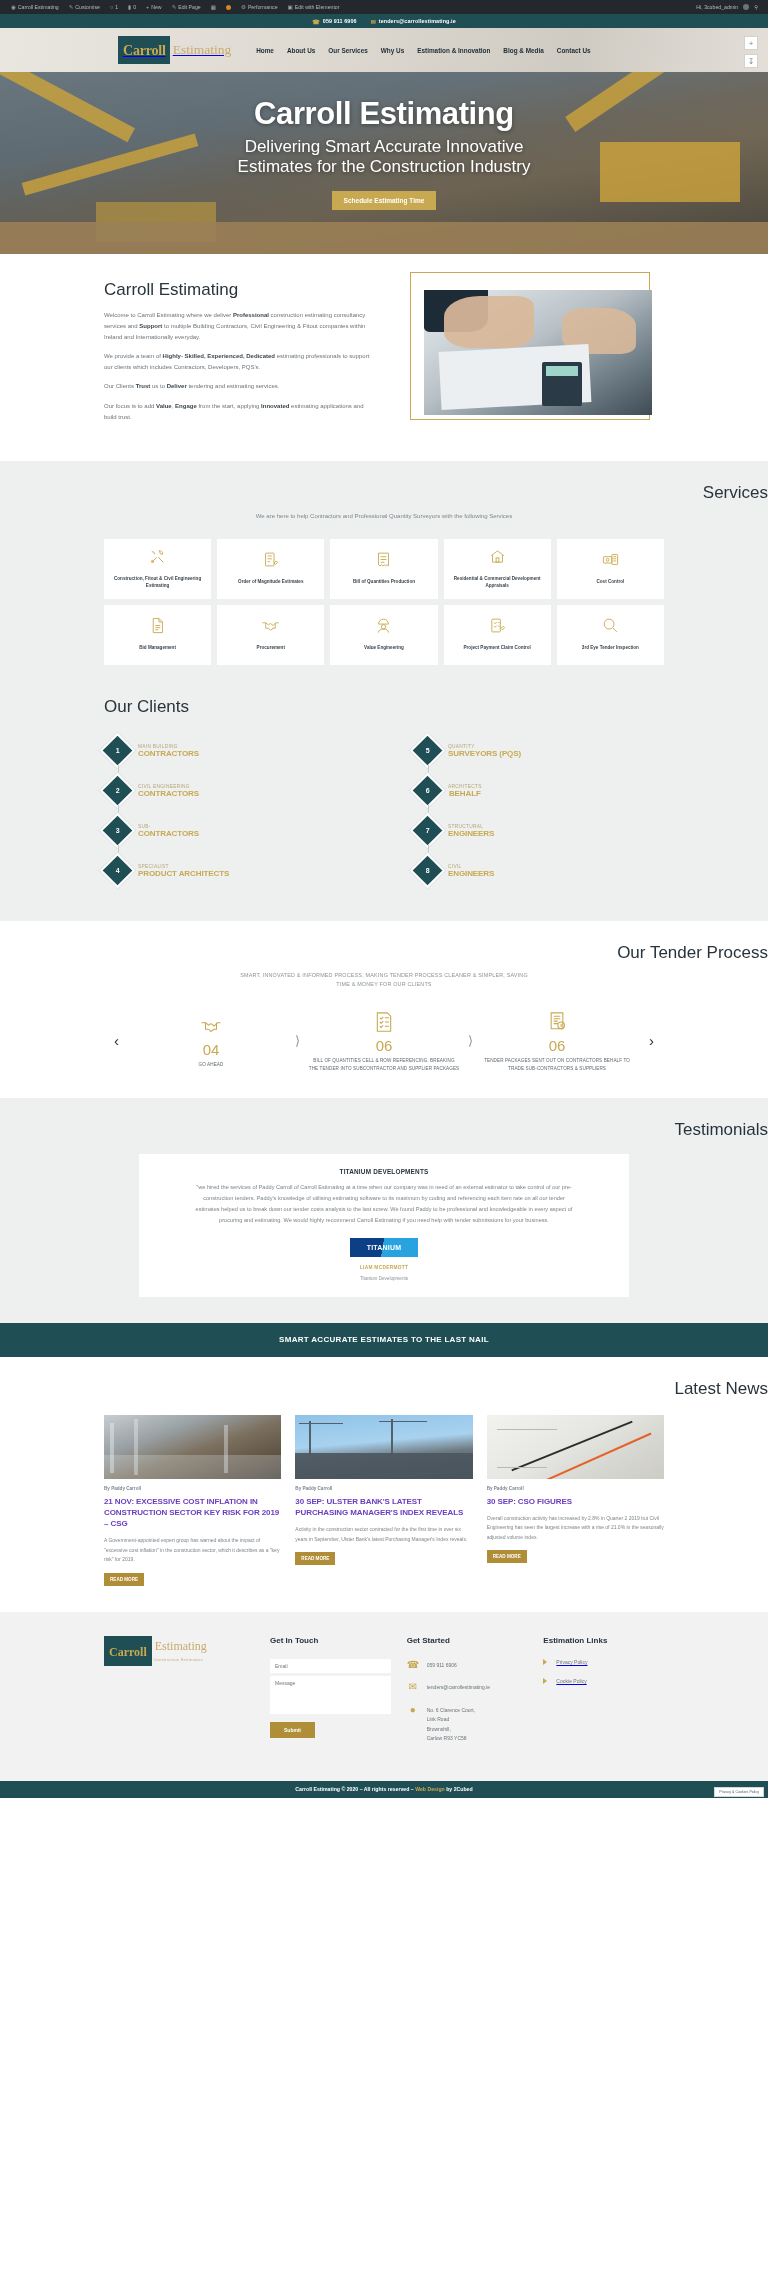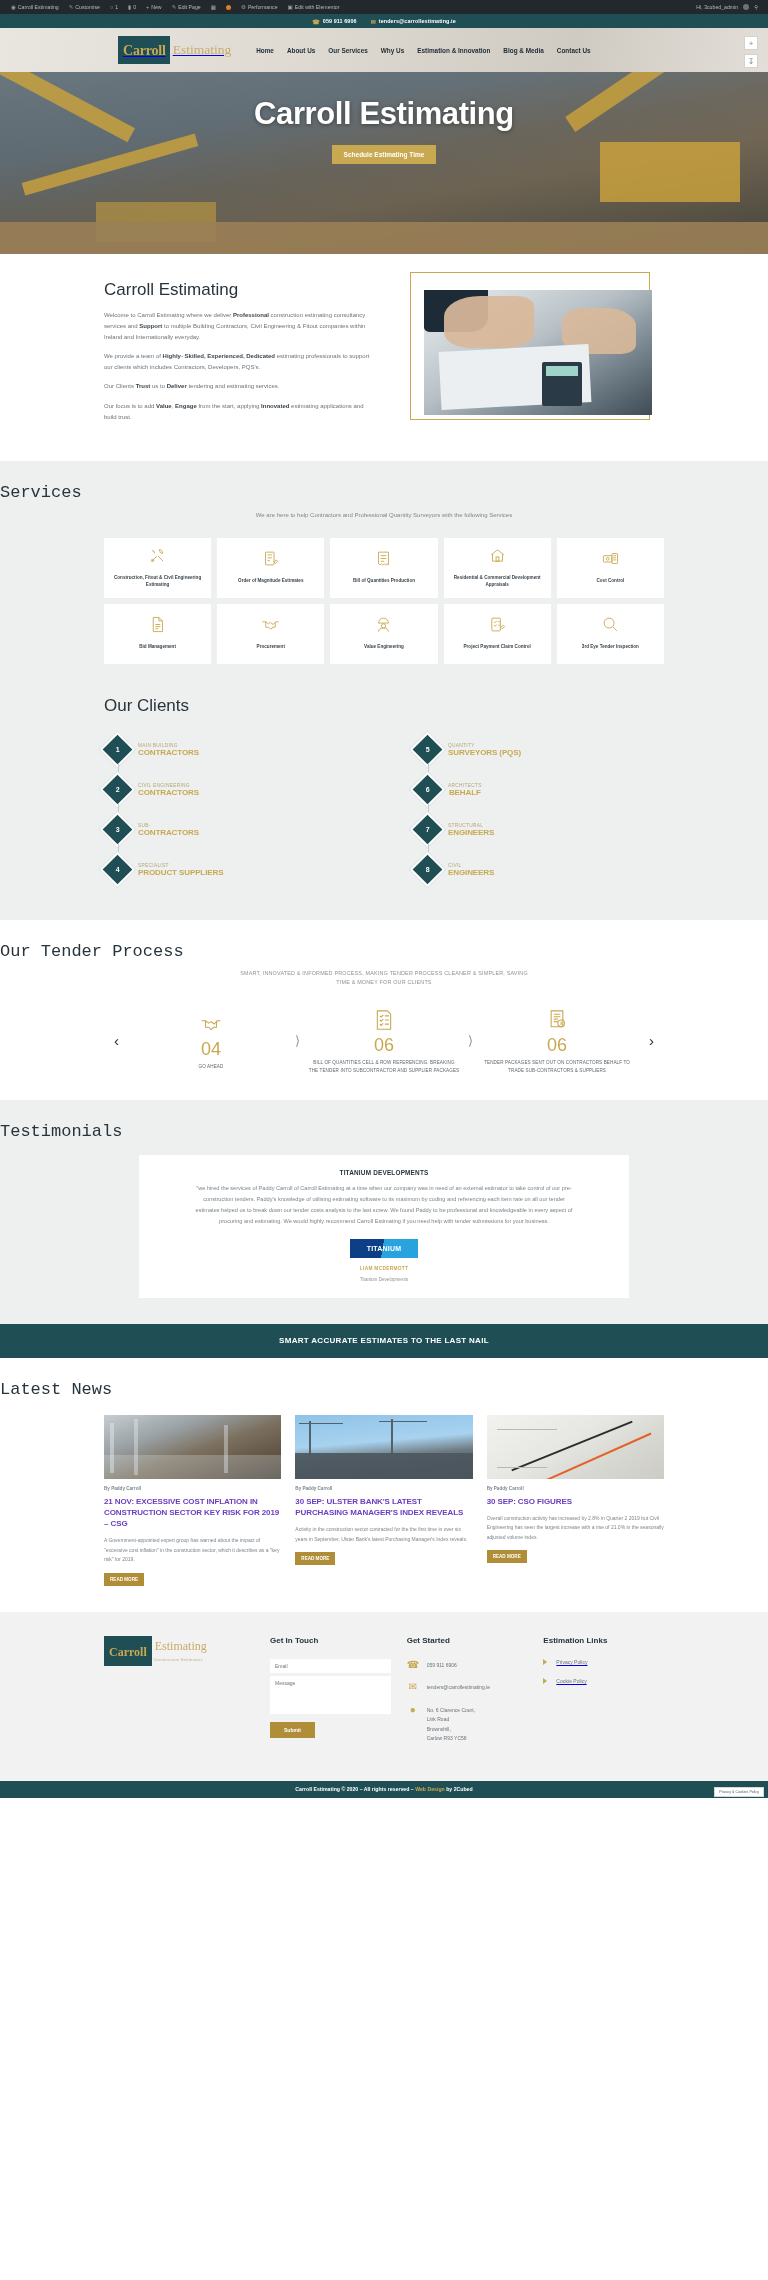--- a/index.html
+++ b/index.html
@@ -86,21 +86,21 @@
   }
   .photo-paper { position: absolute; left: 16px; top: 58px; width: 150px; height: 58px; background: #eceff1; transform: rotate(-3deg); }
   .photo-calc { position: absolute; left: 118px; top: 72px; width: 40px; height: 44px; background: #2a3a46; border-radius: 2px; }
   .photo-calc .scr { position:absolute; left:4px; top:4px; right:4px; height:10px; background:#9fd5c8;}
   .photo-hand { position: absolute; left: 20px; top: 6px; width: 90px; height: 52px; background: #d9b99a; border-radius: 40% 20% 30% 30%; opacity: .92; }
   .photo-hand2 { position: absolute; left: 138px; top: 18px; width: 74px; height: 46px; background: #d9b99a; border-radius: 30% 40% 20% 35%; opacity: .9; }
   .photo-sleeve { position: absolute; left: 0px; top: -4px; width: 64px; height: 46px; background: #1d2b36; border-radius: 0 0 30% 10%; }
 
   
   .services { background: #eef0f0; padding: 22px 0 28px; }
-  .sec-title { text-align: left; font-size: 17px; font-weight: normal; color: #28343c; font-family: Liberation Mono, monospace; }
+  .sec-title { text-align: right; font-size: 17px; font-weight: normal; color: #28343c; }
   .sec-sub { text-align: center; font-size: 6px; color: #7d868d; line-height: 1.7; margin-top: 8px; }
   .svc-grid { width: 560px; margin: 18px auto 0; display: grid; grid-template-columns: repeat(5, 1fr); gap: 6px; }
   .svc-card {
     background: #fff; height: 60px; display: flex; flex-direction: column;
     align-items: center; justify-content: center; padding: 4px 6px; text-align: center;
   }
   .svc-icon { color: #c8a951; margin-bottom: 7px; }
   .svc-label { font-size: 4.6px; color: #3c464d; line-height: 1.5; font-weight: bold; }
 
   
@@ -123,21 +123,21 @@
   .client-text .kicker { font-size: 4.8px; color: #b7a478; letter-spacing: .3px; text-transform: uppercase; }
   .client-text .main { font-size: 8px; color: #c8a951; font-weight: bold; letter-spacing: -.1px; text-align: center; }
 
   
   .tender { background: #fff; padding: 22px 0 26px; }
   .tender .sec-sub { font-size: 5.4px; letter-spacing: .2px; color: #8b9398; }
   .tender-row { width: 560px; margin: 20px auto 0; display: flex; align-items: center; justify-content: center; gap: 0; }
   .t-arrow { font-size: 15px; color: #1f2a31; padding: 0 10px; cursor: pointer; }
   .t-step { flex: 1; text-align: center; padding: 0 6px; }
   .t-icon { color: #c8a951; height: 26px; display: flex; align-items: center; justify-content: center; }
-  .t-num { font-size: 18px; color: #c8a951; margin-top: 2px; }
+  .t-num { font-size: 15px; color: #c8a951; margin-top: 2px; }
   .t-txt { font-size: 4.6px; color: #5f686e; line-height: 1.6; margin-top: 3px; letter-spacing: .1px; }
   .t-chev { color: #6b7378; font-size: 13px; padding: 0 2px; opacity: .75; }
 
   
   .testi { background: #eef0f0; padding: 22px 0 26px; }
   .testi-card { width: 490px; margin: 14px auto 0; background: #fff; padding: 14px 52px 16px; text-align: center; }
   .testi-name { font-size: 6.4px; font-weight: bold; color: #28343c; letter-spacing: .2px; }
   .testi-body { font-size: 5.6px; color: #7b848a; line-height: 1.95; margin-top: 7px; }
   .testi-logo {
     width: 68px; height: 19px; margin: 12px auto 0;
@@ -287,20 +287,24 @@
   <div class="hero-bg-shape">
     <div class="machine" style="left:-10px;top:20px;width:150px;height:16px;transform:rotate(28deg);"></div>
     <div class="machine" style="left:20px;top:86px;width:180px;height:13px;transform:rotate(-16deg);"></div>
     <div class="machine" style="left:560px;top:10px;width:120px;height:18px;transform:rotate(-34deg);"></div>
     <div class="machine" style="left:600px;top:70px;width:140px;height:60px;"></div>
     <div class="machine" style="left:96px;top:130px;width:120px;height:40px;opacity:.55;"></div>
     <div class="machine" style="left:0px;top:150px;width:768px;height:36px;background:#9a7f56;opacity:.9;"></div>
   </div>
   <div class="hero-inner">
     <h1>Carroll Estimating</h1>
+    <h2>
+      <span>Delivering Smart Accurate Innovative</span><br>
+      <span>Estimates for the Construction Industry</span>
+    </h2>
     <button class="hero-btn">Schedule Estimating Time</button>
   </div>
 </section>
 
 <section class="about">
   <div class="about-wrap">
     <div class="about-left">
       <h2>Carroll Estimating</h2>
       <p>
         <span>Welcome to Carroll Estimating where we deliver </span><b>Professional</b><span> construction estimating consultancy services and </span><b>Support</b><span> to multiple Building Contractors, Civil Engineering &amp; Fitout companies within Ireland and Internationally everyday.</span>
@@ -468,21 +472,21 @@
             <div class="kicker">SUB-</div>
             <div class="main">CONTRACTORS</div>
           </div>
         </div>
         <div class="client-item">
           <div class="diamond">
               <span>4</span>
             </div>
           <div class="client-text">
             <div class="kicker">SPECIALIST</div>
-            <div class="main">PRODUCT SUPPLIERS</div>
+            <div class="main">PRODUCT ARCHITECTS</div>
           </div>
         </div>
       </div>
       <div class="client-col">
         <div class="client-item">
           <div class="diamond">
               <span>5</span>
             </div>
           <div class="client-text">
             <div class="kicker">QUANTITY</div>

